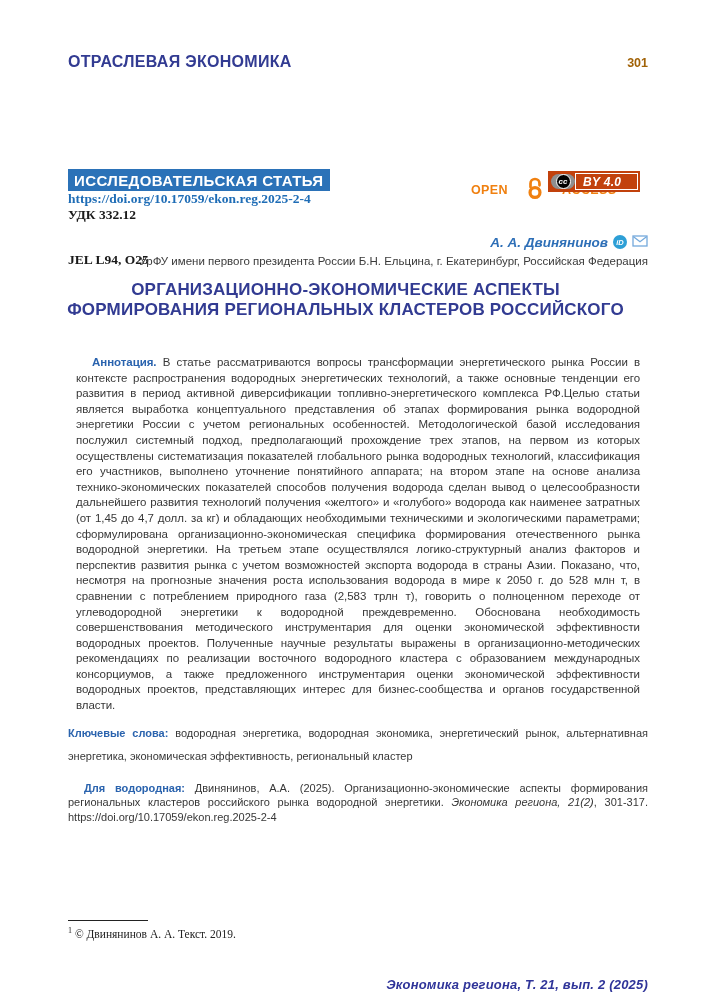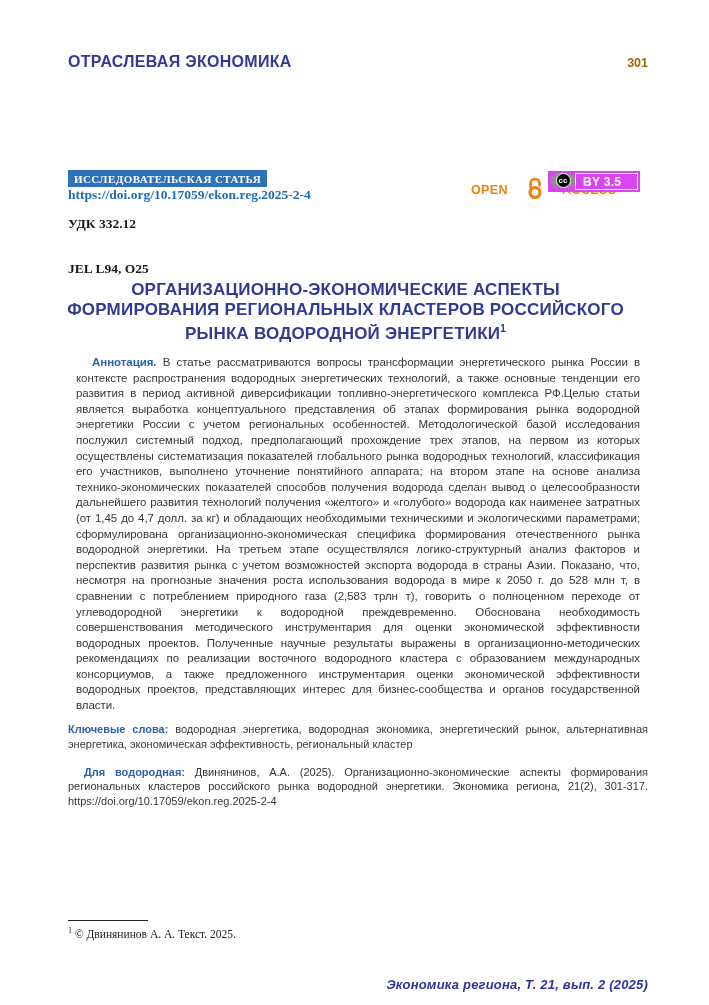--- a/index.html
+++ b/index.html
@@ -6,48 +6,48 @@
   .page{
     position:relative;width:709px;height:1005px;background:#ffffff;
     font-family:"Liberation Sans",sans-serif;overflow:hidden;margin:0 auto;
   }
   
   .hdr{position:absolute;top:53px;left:68px;right:61px;display:flex;justify-content:space-between;align-items:baseline;}
   .hdr-title{color:#323b92;font-weight:bold;font-size:16px;letter-spacing:.3px;}
   .hdr-page{color:#a16207;font-weight:bold;font-size:12.5px;}
   
   .meta{position:absolute;top:169px;left:68px;}
-  .type-chip{display:inline-block;background:#2b72b8;color:#fff;font-size:11px;font-weight:bold;letter-spacing:.4px;padding:3px 6px 2px;font-family:Liberation Serif, serif;}
+  .type-chip{display:inline-block;background:#2b72b8;color:#fff;font-size:15px;font-weight:bold;letter-spacing:.4px;padding:3px 6px 2px;}
   .doi{font-family:"Liberation Serif",serif;font-weight:bold;font-size:13.5px;color:#1f6db6;text-decoration:none;display:block;}
   .udk,.jel{font-family:"Liberation Serif",serif;font-weight:bold;font-size:13.5px;color:#1a1a1a;line-height:15.5px;margin-top:29px;}
-  .udk{margin-top:13px;}
+  .udk{margin-top:0;}
   
   .oa{position:absolute;top:176px;left:471px;display:flex;align-items:center;color:#f08010;font-weight:bold;font-size:12.5px;letter-spacing:.4px;gap:16px;}
   .oa svg{margin:0 2px;}
-  .cc-badge{position:absolute;top:171px;left:548px;width:92px;height:21px;background:#d946ef;display:flex;box-sizing:border-box;padding:2px;}
+  .cc-badge{position:absolute;top:171px;left:548px;width:92px;height:21px;background:#c2410c;display:flex;align-items:center;box-sizing:border-box;padding:2px;font-style:italic;}
   .cc-inner{flex:1;height:100%;border:1px solid #fff;display:flex;align-items:center;box-sizing:border-box;}
   .cc-pill{background:#8f8f8f;border-radius:9px;width:24px;height:15px;display:flex;align-items:center;justify-content:center;margin-left:1px;}
   .cc-circle{width:15px;height:15px;border-radius:50%;background:#000;border:1.5px solid #fff;color:#fff;font-size:8px;font-weight:bold;display:flex;align-items:center;justify-content:center;box-sizing:border-box;line-height:1;}
   .cc-label{color:#fff;font-weight:bold;font-size:12px;margin-left:7px;letter-spacing:.3px;}
   
   .author-block{position:absolute;top:233px;right:61px;text-align:right;}
   .author-line{display:flex;align-items:center;justify-content:flex-end;gap:5px;}
   .author-name{color:#2e6fb7;font-weight:bold;font-style:italic;font-size:13.5px;}
   .orcid{width:14px;height:14px;border-radius:50%;background:#2d9fd6;color:#fff;font-size:7.5px;font-weight:bold;display:inline-flex;align-items:center;justify-content:center;font-style:italic;}
   .affiliation{margin-top:4px;color:#3a3a3a;font-size:11.5px;}
   
   .title{position:absolute;top:280px;left:12px;right:30px;text-align:center;color:#323b92;font-weight:bold;font-size:17px;line-height:19.5px;letter-spacing:.2px;}
   .title sup{font-size:10px;}
   
   .flow{position:absolute;top:347px;left:68px;width:580px;}
   .abstract{font-size:11.5px;line-height:15.6px;text-align:justify;color:#373737;text-indent:16px;letter-spacing:-.05px;}
   .lbl{color:#2a63ae;font-weight:bold;}
-  .keywords{margin-top:6px;font-size:11px;line-height:15px;text-align:justify;color:#373737;}
+  .keywords{margin-top:6px;font-size:11px;line-height:23px;text-align:justify;color:#373737;}
   .citation{margin-top:13px;font-size:11px;line-height:14.8px;text-align:justify;text-indent:16px;color:#373737;}
-  .citation .it{}
+  .citation .it{font-style:italic;}
   
   .footnote{position:absolute;top:920px;left:68px;font-family:"Liberation Serif",serif;color:#222;}
   .fn-rule{width:80px;border-top:1.2px solid #222;margin-bottom:5px;}
   .fn-text{font-size:11.5px;}
   .fn-text sup{font-size:8px;}
   
   .footer{position:absolute;top:977px;right:61px;color:#2f3499;font-weight:bold;font-size:13px;letter-spacing:.2px;font-style:italic;}
 </style>
 </head>
 <body>
@@ -75,29 +75,41 @@
       </svg>
     </span>
     <span>ACCESS</span>
   </div>
 
   <div class="cc-badge">
     <span class="cc-pill">
       <span class="cc-circle">cc</span>
     </span>
     <span class="cc-inner">
-      <span class="cc-label">BY 3.5</span>
+      <span class="cc-label">BY 4.0</span>
     </span>
   </div>
 
+  <div class="author-block">
+    <div class="author-line">
+      <span class="author-name">А. А. Двинянинов</span>
+      <span class="orcid">iD</span>
+      <span>
+        <svg width="16" height="12" viewBox="0 0 16 12">
+          <rect x="1" y="1" width="14" height="10" fill="none" stroke="#74a9dc" stroke-width="1.3"></rect>
+          <path d="M1.5 1.8 L8 6.8 L14.5 1.8" fill="none" stroke="#74a9dc" stroke-width="1.3"></path>
+        </svg>
+      </span>
+    </div>
+    <div class="affiliation">УрФУ имени первого президента России Б.Н. Ельцина, г. Екатеринбург, Российская Федерация</div>
+  </div>
 
   <div class="title">
     <div>ОРГАНИЗАЦИОННО-ЭКОНОМИЧЕСКИЕ АСПЕКТЫ</div>
     <div>ФОРМИРОВАНИЯ РЕГИОНАЛЬНЫХ КЛАСТЕРОВ РОССИЙСКОГО</div>
-    <div><span>РЫНКА ВОДОРОДНОЙ ЭНЕРГЕТИКИ</span><sup>1</sup></div>
   </div>
 
   <div class="flow">
     <p class="abstract" style="margin:8px">
       <span class="lbl">Аннотация.</span>
       <span>В статье рассматриваются вопросы трансформации энергетического рынка России в контексте распространения водородных энергетических технологий, а также основные тенденции его развития в период активной диверсификации топливно-энергетического комплекса РФ.Целью статьи является выработка концептуального представления об этапах формирования рынка водородной энергетики России с учетом региональных особенностей. Методологической базой исследования послужил системный подход, предполагающий прохождение трех этапов, на первом из которых осуществлены систематизация показателей глобального рынка водородных технологий, классификация его участников, выполнено уточнение понятийного аппарата; на втором этапе на основе анализа технико-экономических показателей способов получения водорода сделан вывод о целесообразности дальнейшего развития технологий получения «желтого» и «голубого» водорода как наименее затратных (от 1,45 до 4,7 долл. за кг) и обладающих необходимыми техническими и экологическими параметрами; сформулирована организационно-экономическая специфика формирования отечественного рынка водородной энергетики. На третьем этапе осуществлялся логико-структурный анализ факторов и перспектив развития рынка с учетом возможностей экспорта водорода в страны Азии. Показано, что, несмотря на прогнозные значения роста использования водорода в мире к 2050 г. до 528 млн т, в сравнении с потреблением природного газа (2,583 трлн т), говорить о полноценном переходе от углеводородной энергетики к водородной преждевременно. Обоснована необходимость совершенствования методического инструментария для оценки экономической эффективности водородных проектов. Полученные научные результаты выражены в организационно-методических рекомендациях по реализации восточного водородного кластера с образованием международных консорциумов, а также предложенного инструментария оценки экономической эффективности водородных проектов, представляющих интерес для бизнес-сообщества и органов государственной власти.</span>
     </p>
     <p class="keywords" style="margin-bottom:0">
       <span class="lbl">Ключевые слова:</span>
       <span>водородная энергетика, водородная экономика, энергетический рынок, альтернативная энергетика, экономическая эффективность, региональный кластер</span>
@@ -106,19 +118,19 @@
       <span class="lbl">Для водородная:</span>
       <span>Двинянинов, А.А. (2025). Организационно-экономические аспекты формирования региональных кластеров российского рынка водородной энергетики.</span>
       <span class="it">Экономика региона, 21(2)</span><span>, 301-317. https://doi.org/10.17059/ekon.reg.2025-2-4</span>
     </p>
   </div>
 
   <div class="footnote">
     <div class="fn-rule"></div>
     <div class="fn-text">
       <sup>1</sup>
-      <span>© Двинянинов А. А. Текст. 2025.</span>
+      <span>© Двинянинов А. А. Текст. 2019.</span>
     </div>
   </div>
 
   <div class="footer">Экономика региона, Т. 21, вып. 2 (2025)</div>
 
 </div>
 
 </body></html>

